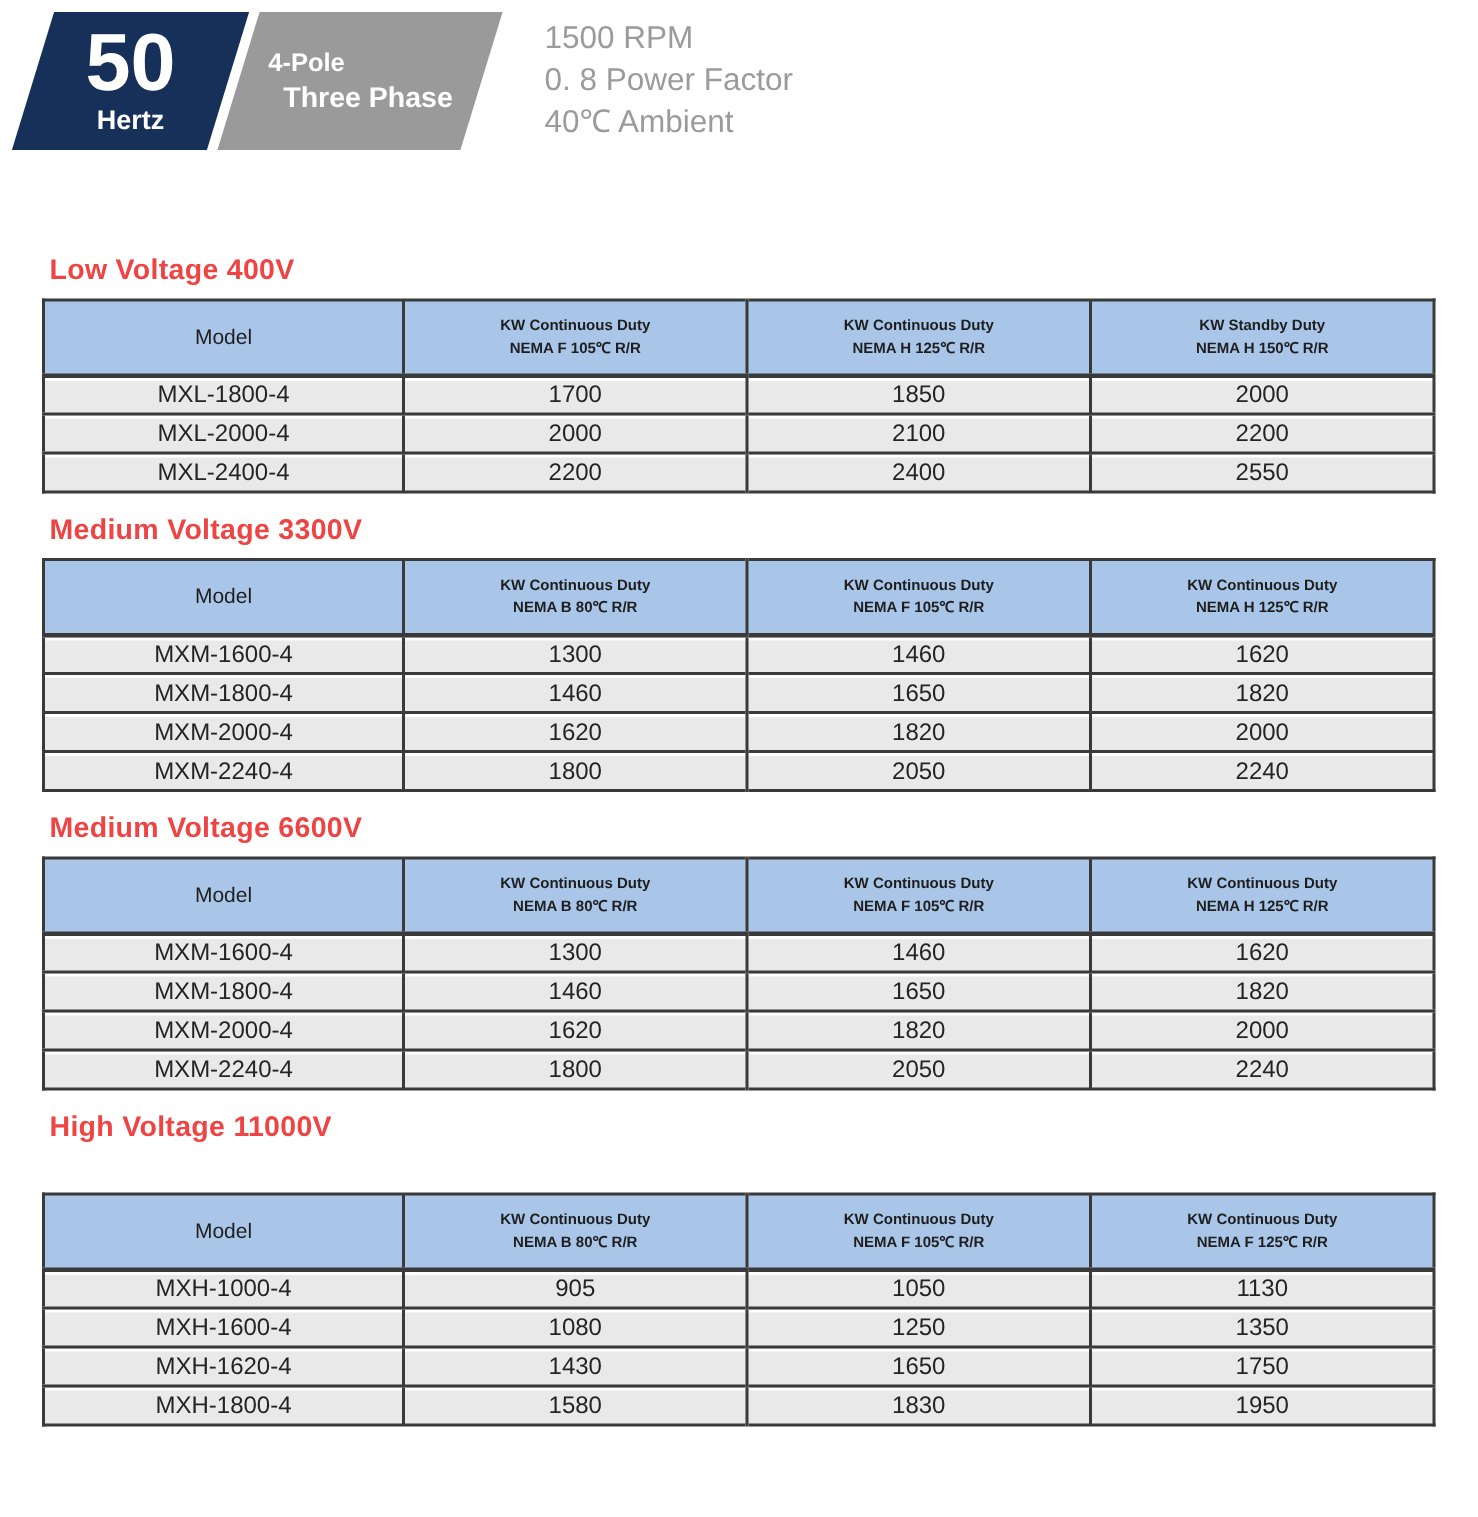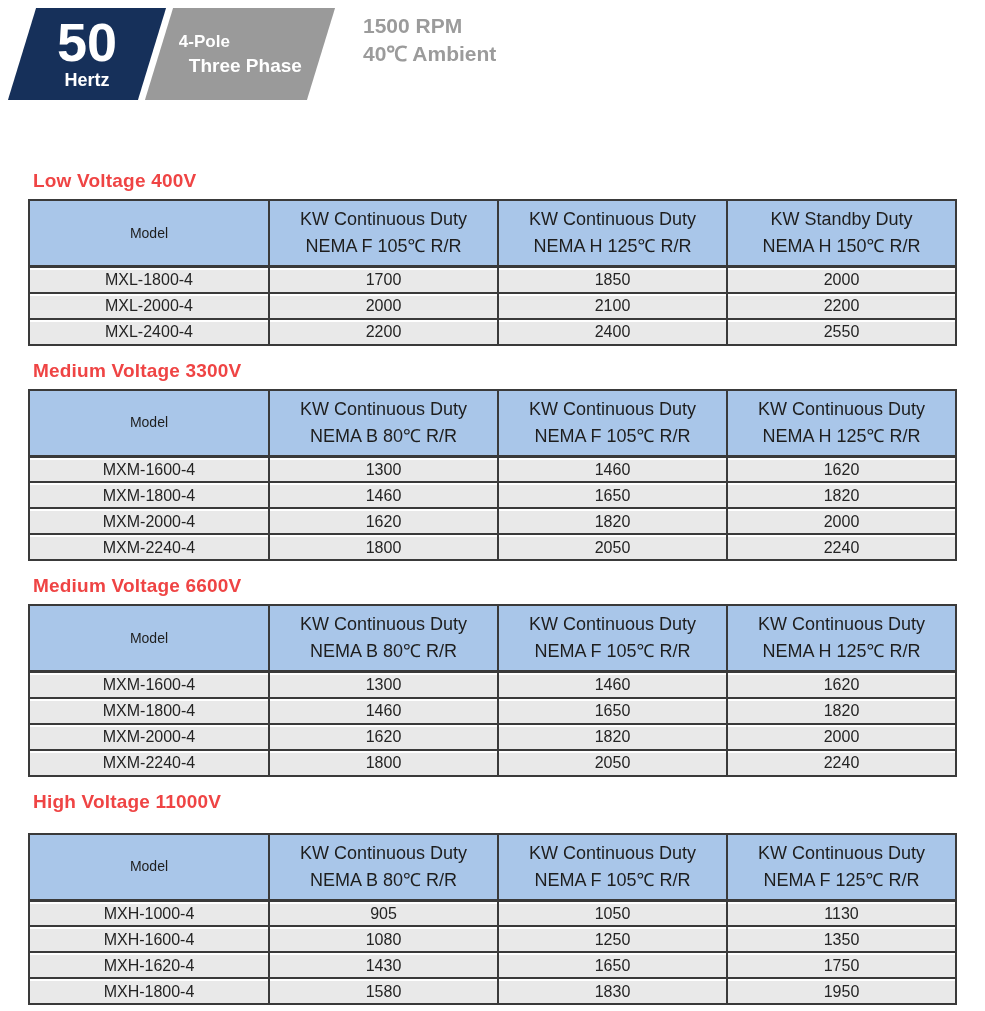--- a/index.html
+++ b/index.html
@@ -12,40 +12,40 @@
   
   .page-header { display: flex; align-items: flex-start; padding: 8px 0 0 0; height: 100px; }
   .badge { height: 92px; transform: skewX(-17deg); display: flex; align-items: center; justify-content: center; }
   .badge-inner { transform: skewX(17deg); }
   .badge-navy { width: 130px; margin-left: 22px; background: #16305a; }
   .badge-gray { width: 162px; margin-left: 7px; background: #9a9a9a; }
   .freq-value { font-size: 54px; font-weight: bold; color: #fff; line-height: 0.95; text-align: center; }
   .freq-unit { font-size: 18px; font-weight: bold; color: #fff; text-align: center; margin-top: 2px; }
   .pole-line1 { font-size: 17px; font-weight: bold; color: #fff; }
   .pole-line2 { font-size: 19px; font-weight: bold; color: #fff; padding-left: 10px; margin-top: 3px; }
-  .spec-list { margin-left: 42px; margin-top: 4px; color: #9b9b9b; font-size: 21px; line-height: 1.33; font-weight: bold; }
+  .spec-list { margin-left: 42px; margin-top: 4px; color: #9b9b9b; font-size: 21px; line-height: 1.33; }
   
   main { padding: 0 28px; }
   .section-title {
     font-size: 19px; font-weight: bold; color: #ef4444;
     margin-left: 5px; margin-bottom: 7px; letter-spacing: 0.2px;
   }
   .section-1 .section-title { margin-top: 70px; }
   .section-2 .section-title, .section-3 .section-title, .section-4 .section-title { margin-top: 14px; }
-  .section-4 .section-title { margin-bottom: 20px; }
+  .section-4 .section-title { margin-bottom: 32px; }
   table {
     border-collapse: collapse; table-layout: fixed;
     width: 929px; border: 2px solid #3a3a3a;
   }
   col.c-model { width: 240px; }
   col.c-kw { width: 229px; }
   th {
     background: #a9c6e9; border-left: 2px solid #3a3a3a;
     border-bottom: 3px solid #3a3a3a;
-    font-weight: normal; font-size: 18px; color: #1e1e1e;
+    font-weight: bold; font-size: 10px; color: #1e1e1e;
     padding: 5px 0; height: 50px; text-align: center; line-height: 1.5;
   }
   th:first-child { border-left: none; }
   th.model-col { font-size: 14px; font-weight: normal; margin-left: 43px; }
   td {
     background: #e9e9e9;
     border-left: 2px solid #3a3a3a; border-top: 2px solid #3a3a3a;
     box-shadow: inset 0 2px 0 #ffffff;
     font-size: 16px; color: #242424; text-align: center;
     height: 26px; padding: 1px 0 0 0;
@@ -63,20 +63,21 @@
     </div>
   </div>
   <div class="badge badge-gray">
     <div class="badge-inner">
       <div class="pole-line1">4-Pole</div>
       <div class="pole-line2">Three Phase</div>
     </div>
   </div>
   <div class="spec-list">
     <div>1500 RPM</div>
+    <div>0. 8 Power Factor</div>
     <div>40℃ Ambient</div>
   </div>
 </header>
 
 <main>
   <section class="section section-1">
     <h2 class="section-title">Low Voltage 400V</h2>
     <table>
       <colgroup>
         <col class="c-model">

